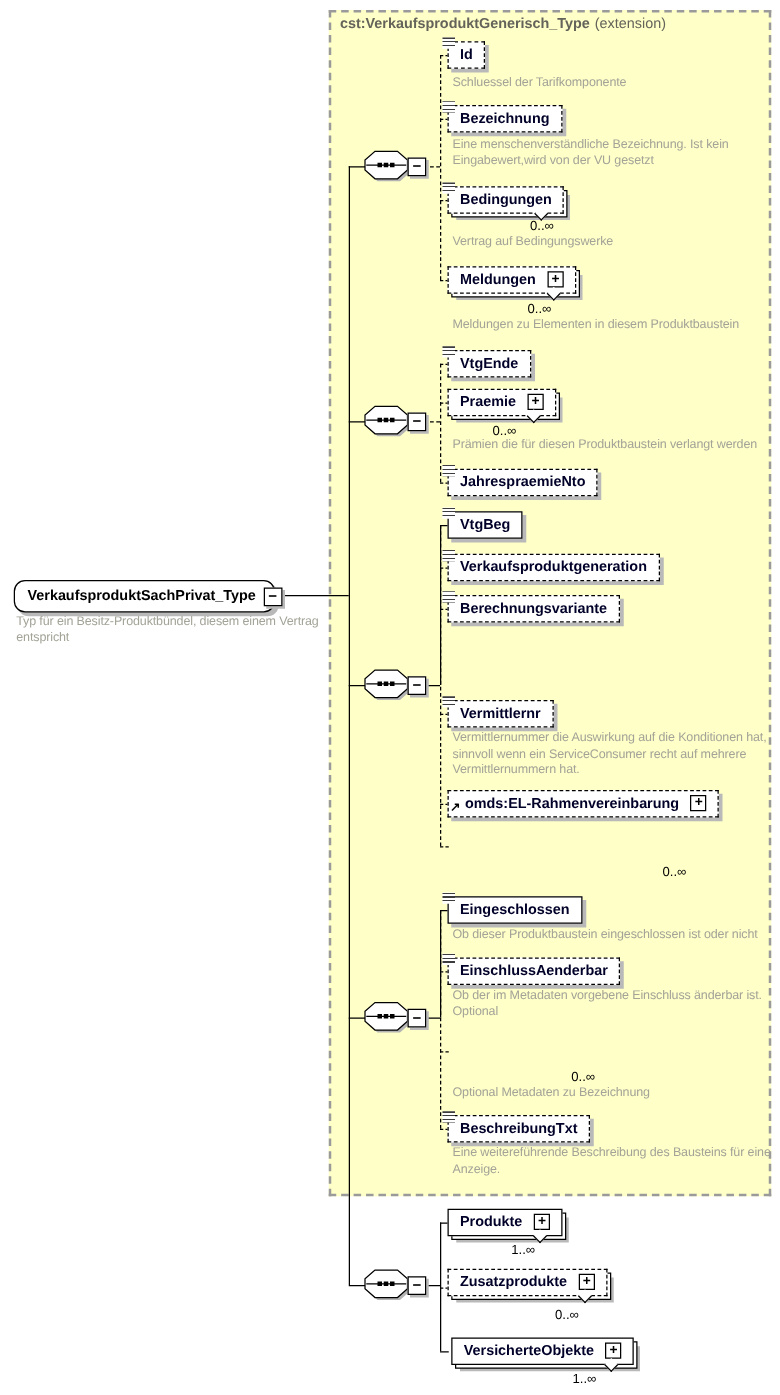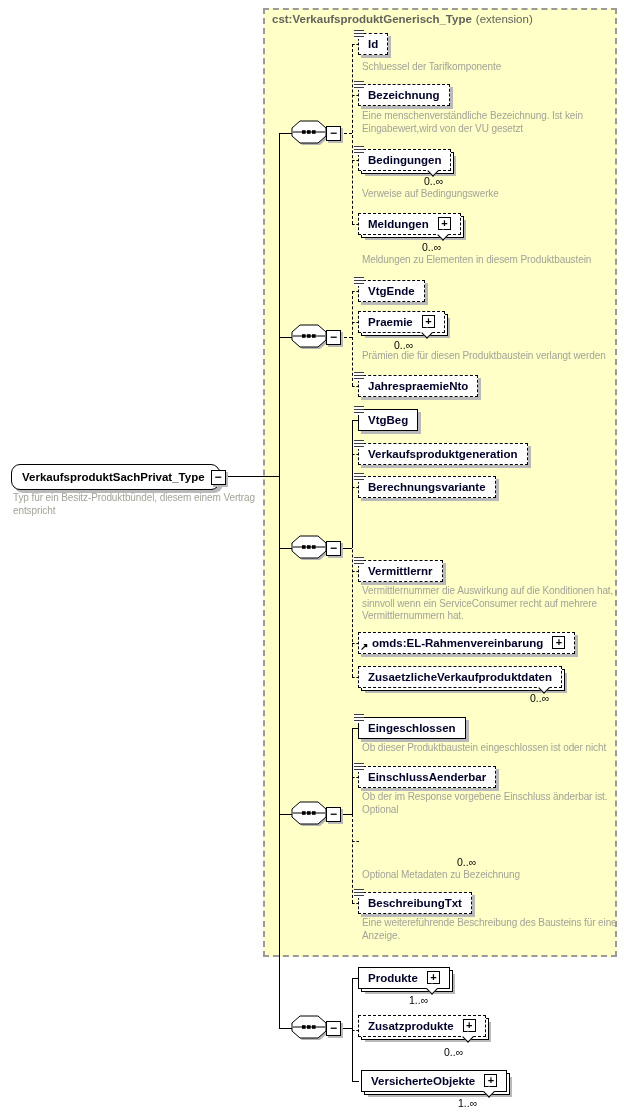--- a/index.html
+++ b/index.html
@@ -205,21 +205,21 @@
     <span class="ticon"></span>
     <span>Bezeichnung</span>
   </div>
   <div class="ann" style="top:110px">Eine menschenverständliche Bezeichnung. Ist kein Eingabewert,wird von der VU gesetzt</div>
 
   <div class="el dashed multi" style="left:358px;top:149px">
     <span class="ticon"></span>
     <span>Bedingungen</span>
   </div>
   <div class="occ" style="left:424px;top:175px">0..∞</div>
-  <div class="ann" style="top:188px">Verweise auf Bedingungswerke</div>
+  <div class="ann" style="top:188px">Vertrag auf Bedingungswerke</div>
 
   <div class="el dashed multi" style="left:358px;top:213px">
     <span>Meldungen</span>
     <span class="plus">+</span>
   </div>
   <div class="occ" style="left:422px;top:241px">0..∞</div>
   <div class="ann" style="top:254px">Meldungen zu Elementen in diesem Produktbaustein</div>
 
   <div class="el dashed" style="left:358px;top:280px">
     <span class="ticon"></span>
@@ -258,36 +258,33 @@
     <span>Vermittlernr</span>
   </div>
   <div class="ann" style="top:585px">Vermittlernummer die Auswirkung auf die Konditionen hat, sinnvoll wenn ein ServiceConsumer recht auf mehrere Vermittlernummern hat.</div>
 
   <div class="el dashed" style="left:358px;top:632px;padding-left:13px">
     <span class="ref">↗</span>
     <span>omds:EL-Rahmenvereinbarung</span>
     <span class="plus">+</span>
   </div>
 
-  <div class="el dashed multi" style="left:358px;top:666px">
-    <span>ZusaetzlicheVerkaufproduktdaten</span>
-  </div>
   <div class="occ" style="left:530px;top:692px">0..∞</div>
 
   <div class="el" style="left:358px;top:717px">
     <span class="ticon"></span>
     <span>Eingeschlossen</span>
   </div>
   <div class="ann" style="top:742px">Ob dieser Produktbaustein eingeschlossen ist oder nicht</div>
 
   <div class="el dashed" style="left:358px;top:766px">
     <span class="ticon"></span>
     <span>EinschlussAenderbar</span>
   </div>
-  <div class="ann" style="top:791px">Ob der im Response vorgebene Einschluss änderbar ist. Optional</div>
+  <div class="ann" style="top:791px">Ob der im Metadaten vorgebene Einschluss änderbar ist. Optional</div>
 
   <div class="occ" style="left:457px;top:856px">0..∞</div>
   <div class="ann" style="top:869px">Optional Metadaten zu Bezeichnung</div>
 
   <div class="el dashed" style="left:358px;top:892px">
     <span class="ticon"></span>
     <span>BeschreibungTxt</span>
   </div>
   <div class="ann" style="top:917px">Eine weitereführende Beschreibung des Bausteins für eine Anzeige.</div>
 

